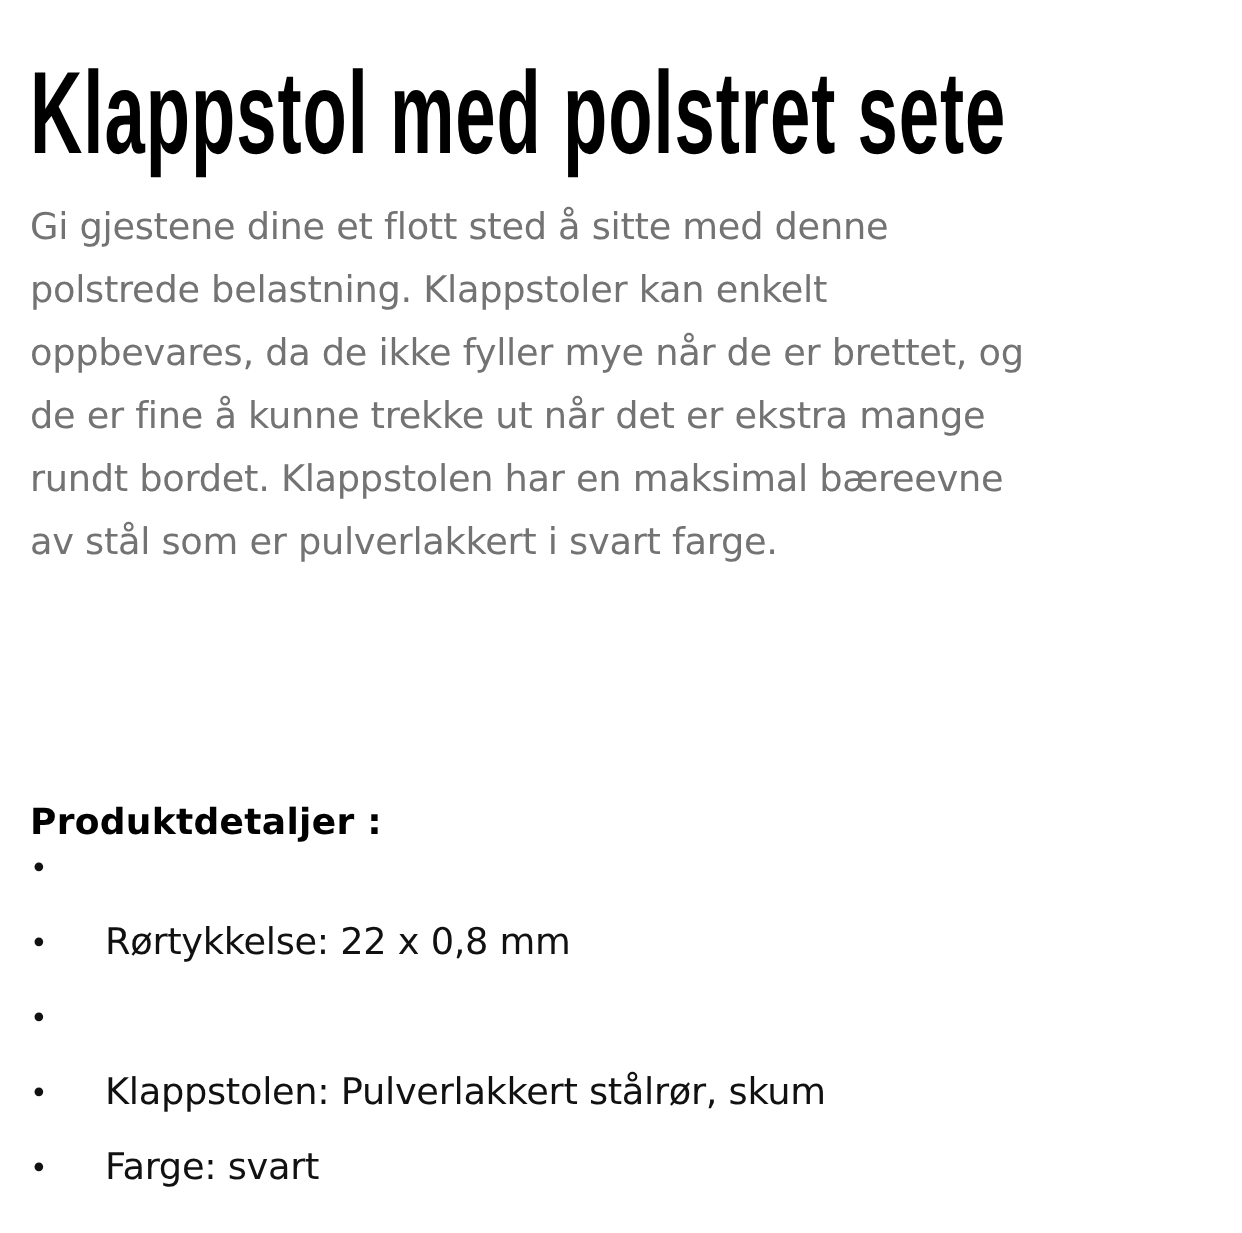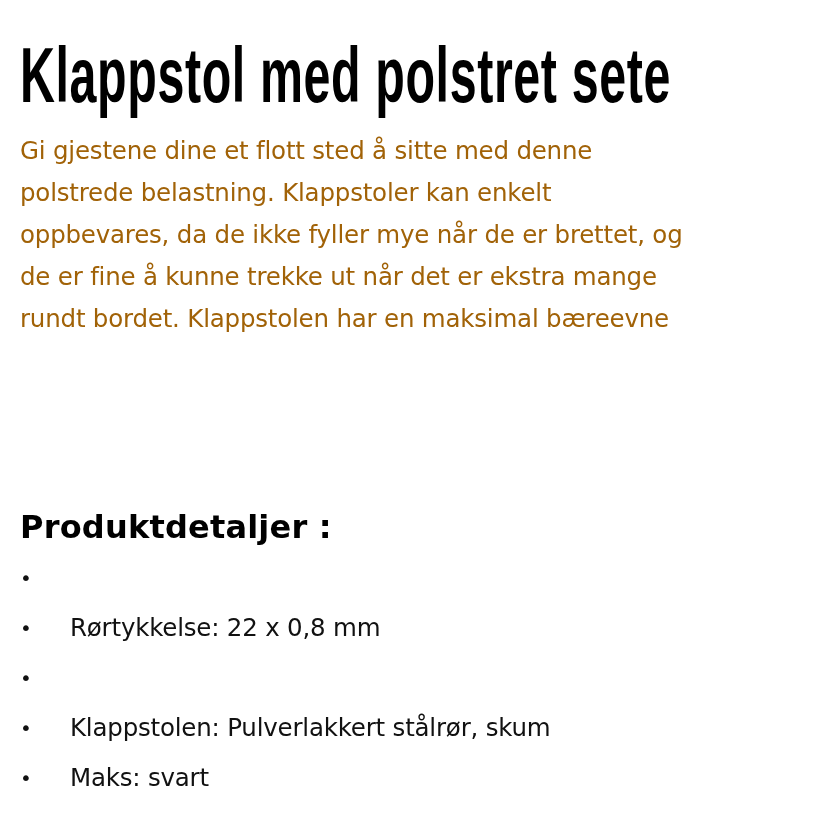--- a/index.html
+++ b/index.html
@@ -37,30 +37,30 @@
       margin: 0;
       width: 800px;
     }
     .desc .line {
       display: block;
       font-size: 24.5px;
       line-height: 42px;
       height: 42px;
       white-space: nowrap;
       letter-spacing: -0.2px;
-      color: #a16207;
+      color: #737373;
     }
     .details-heading {
       position: absolute;
       left: 20px;
-      top: 507px;
+      top: 528px;
       margin: 0;
       font-family: "DejaVu Sans", sans-serif;
       font-weight: 700;
-      font-size: 32px;
+      font-size: 24px;
       line-height: 40px;
       color: #000000;
       letter-spacing: 0.2px;
     }
     .details-list {
       position: absolute;
       left: 20px;
       top: 553px;
       margin: 0;
       padding: 0;
@@ -86,20 +86,21 @@
 <body>
 
 <h1 class="title">Klappstol med polstret sete</h1>
 
 <p class="desc">
   <span class="line">Gi gjestene dine et flott sted å sitte med denne</span>
   <span class="line">polstrede belastning. Klappstoler kan enkelt</span>
   <span class="line">oppbevares, da de ikke fyller mye når de er brettet, og</span>
   <span class="line">de er fine å kunne trekke ut når det er ekstra mange</span>
   <span class="line">rundt bordet. Klappstolen har en maksimal bæreevne</span>
+  <span class="line">av stål som er pulverlakkert i svart farge.</span>
 </p>
 
 <h2 class="details-heading">Produktdetaljer :</h2>
 
 <ul class="details-list">
   <li>
     <span class="bullet">•</span>
   </li>
   <li>
     <span class="bullet">•</span>
@@ -107,15 +108,15 @@
   </li>
   <li>
     <span class="bullet">•</span>
   </li>
   <li>
     <span class="bullet">•</span>
     <span>Klappstolen: Pulverlakkert stålrør, skum</span>
   </li>
   <li>
     <span class="bullet">•</span>
-    <span>Maks: svart</span>
+    <span>Farge: svart</span>
   </li>
 </ul>
 
 </body></html>

